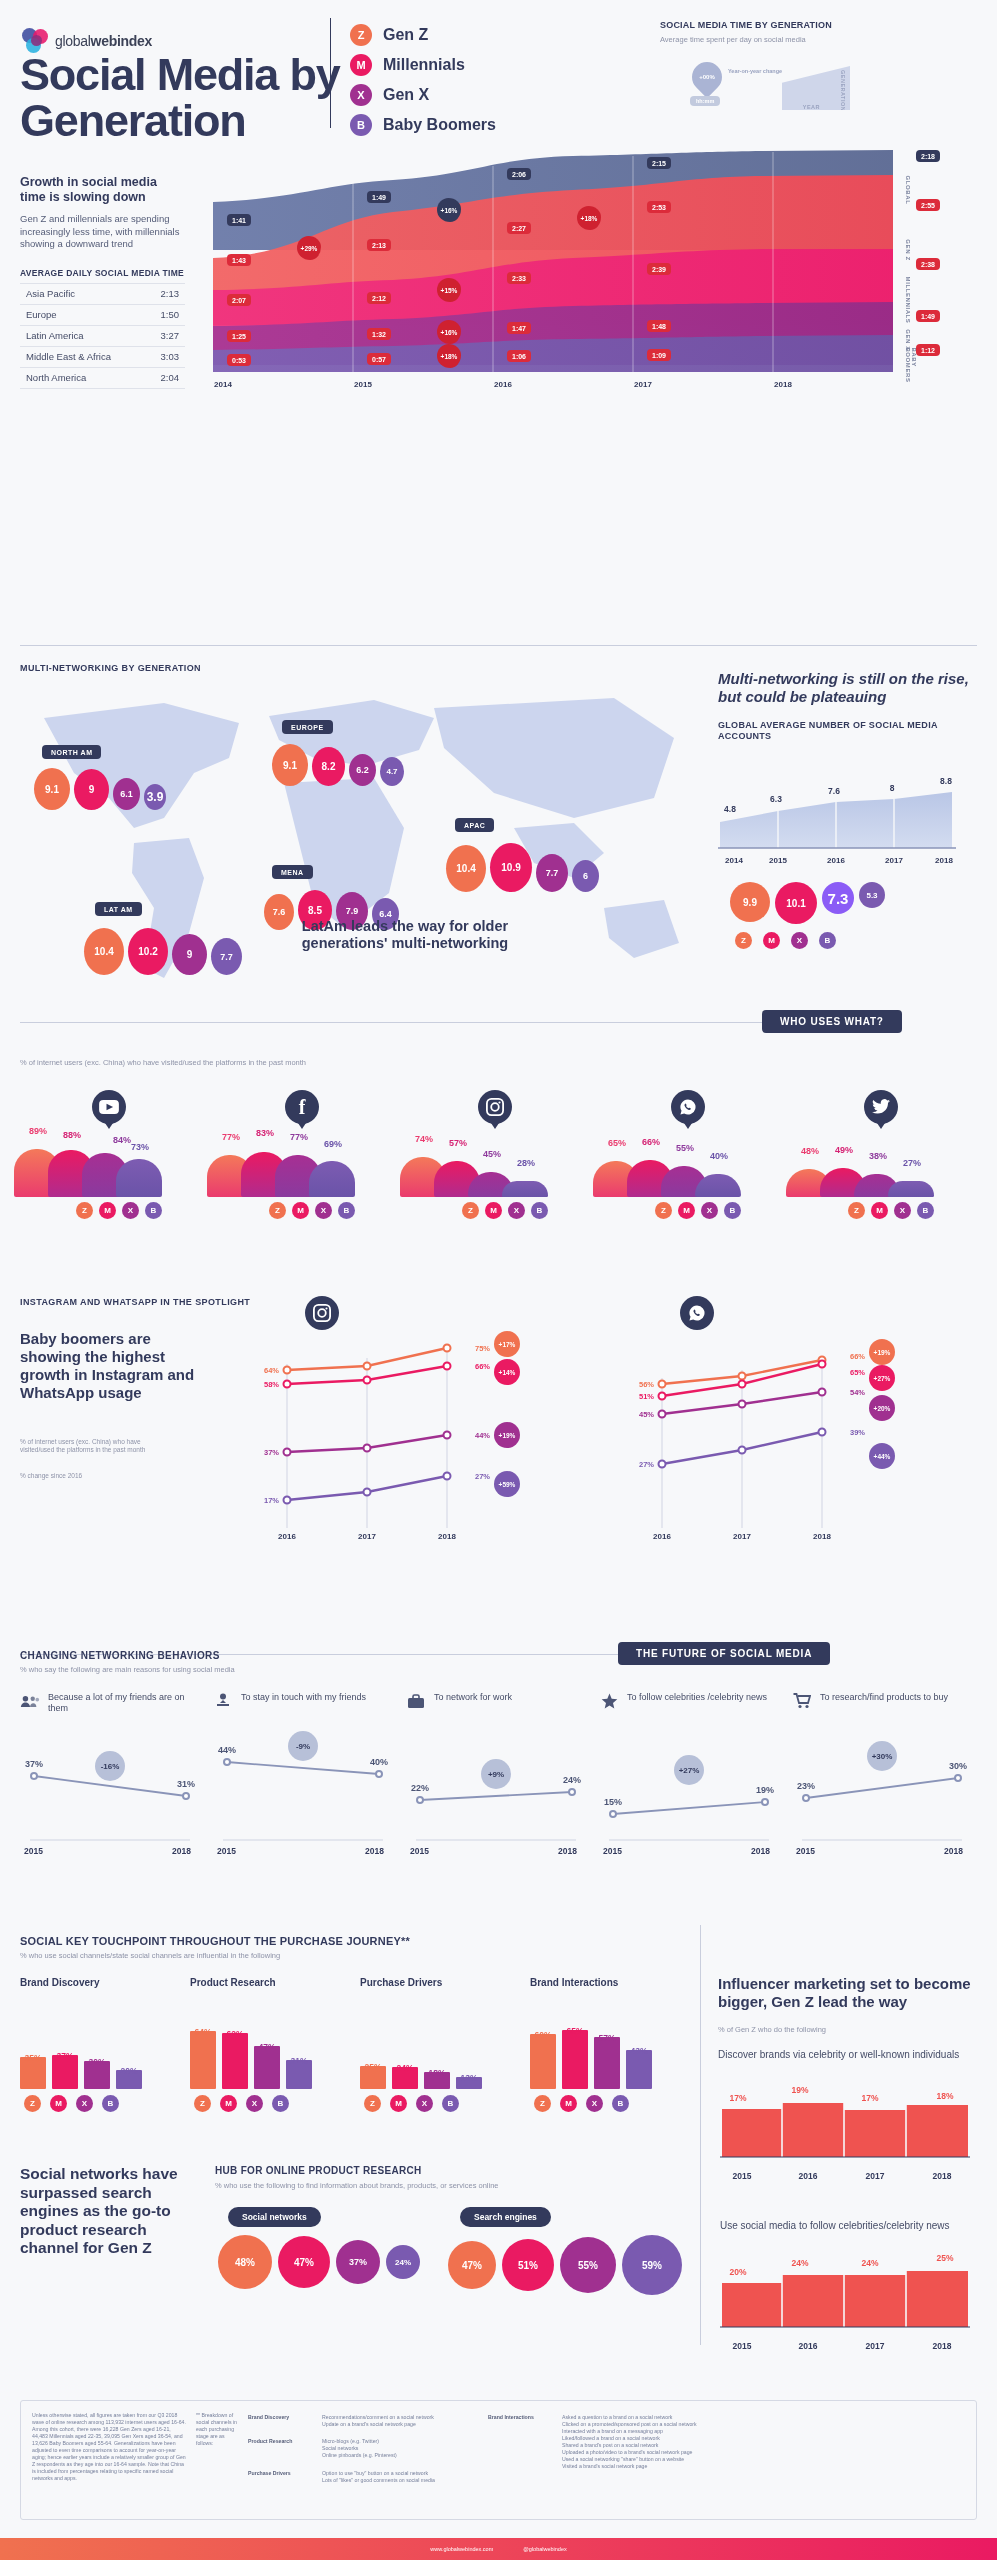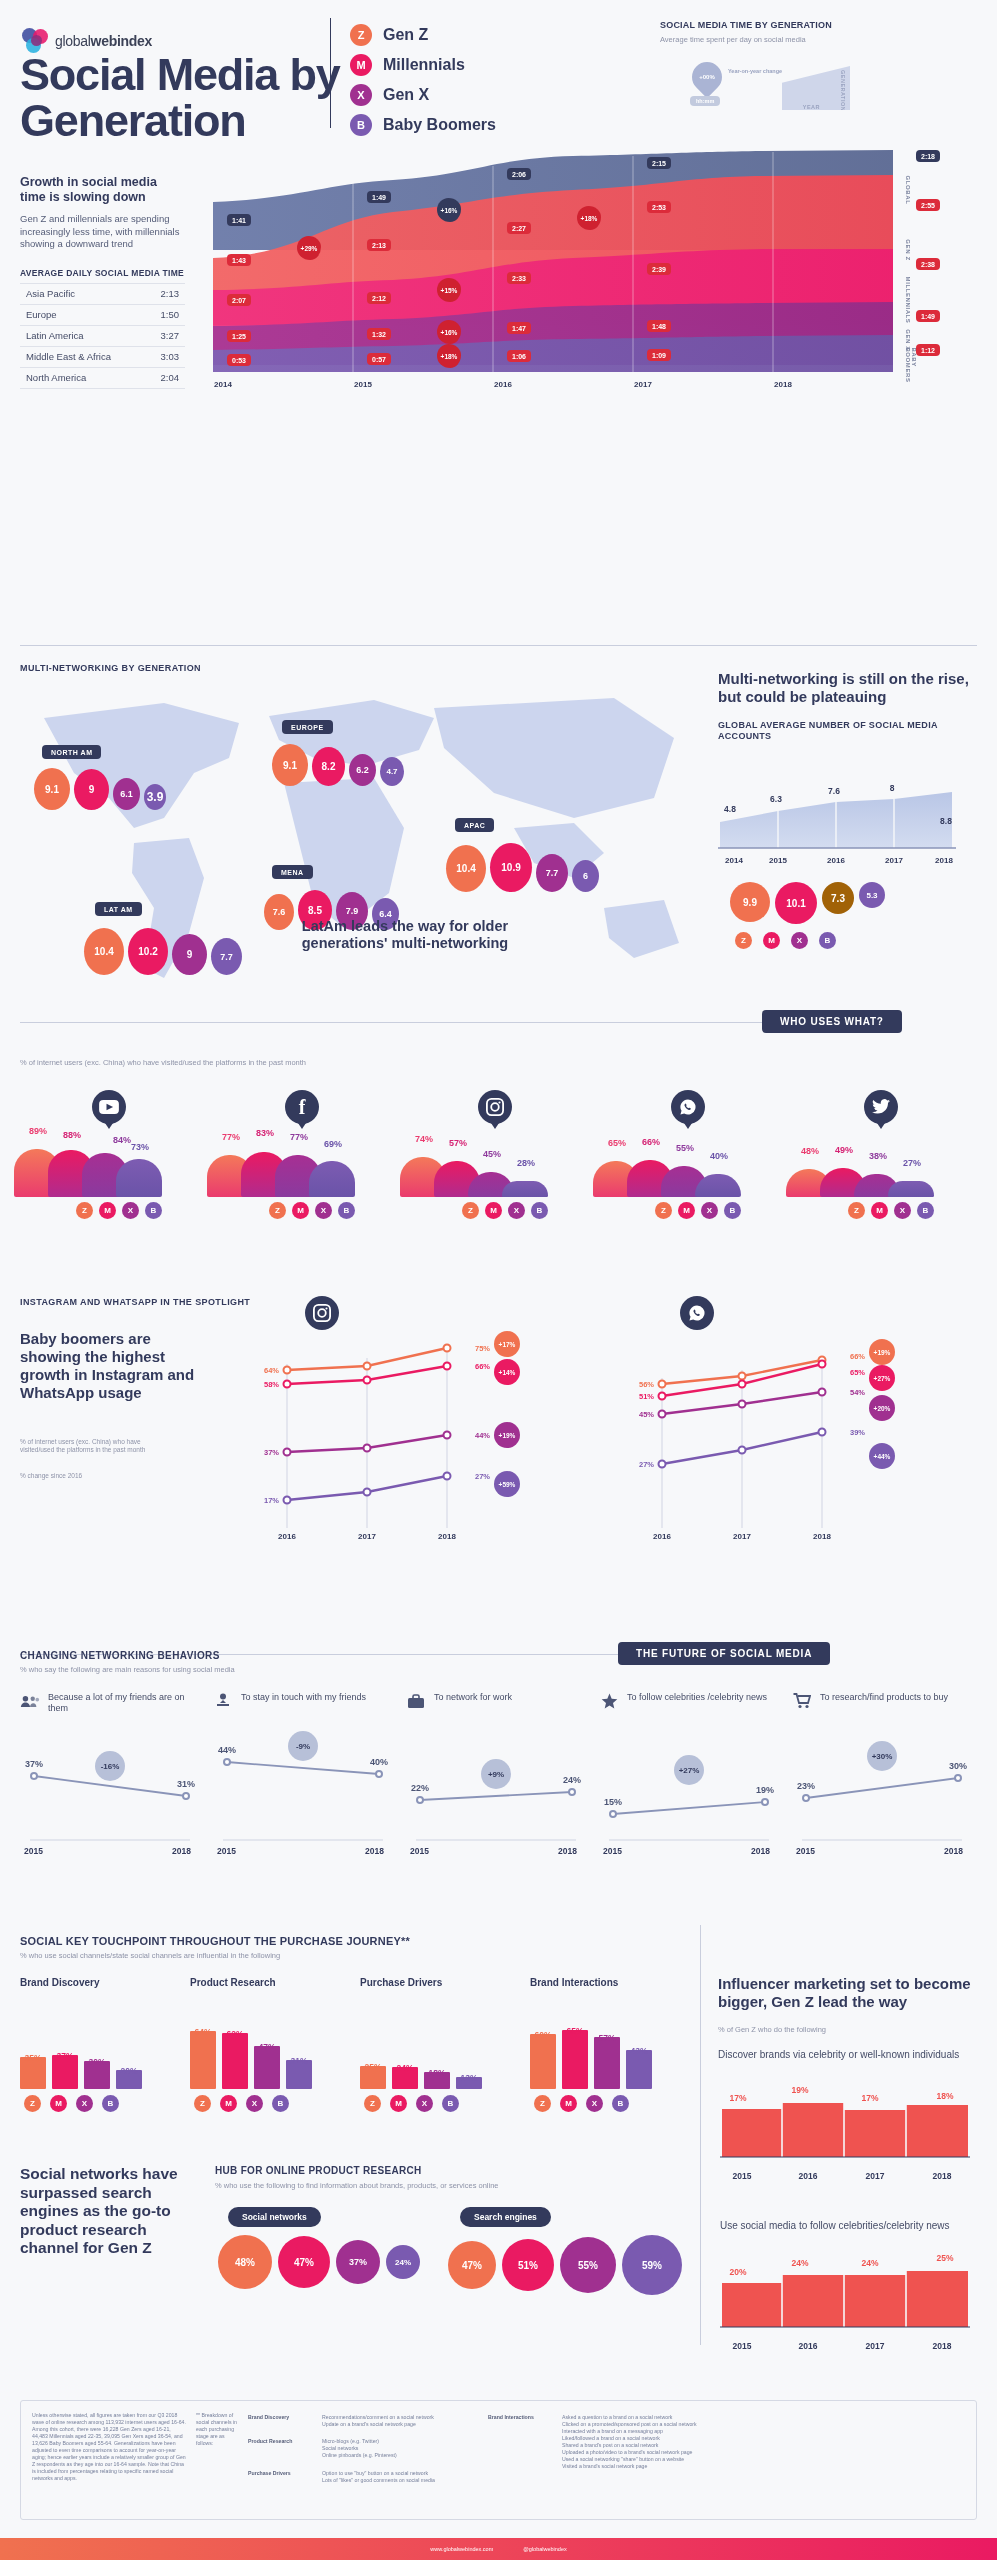--- a/index.html
+++ b/index.html
@@ -87,21 +87,21 @@
   
   .map-sec { position:absolute; left:0; top:660px; width:997px; height:350px;padding-left:32px; }
   .map-title { position:absolute; left:20px; top:3px; font-size:9px; font-weight:700; letter-spacing:.4px; }
   .mapbg { position:absolute; left:14px; top:18px; width:680px; height:320px; }
   .reg-tag { position:absolute; background:#333a5c; color:#fff; font-size:7px; font-weight:700;
     letter-spacing:.5px; padding:3.5px 9px; border-radius:4px; }
   .eg { position:absolute; display:flex; align-items:flex-end; gap:4px; }
   .el { border-radius:50%; display:flex;align-items:center;justify-content:center;
     color:#fff; font-weight:700; }
   .right-map { position:absolute; left:718px; top:10px; width:262px; }
-  .rm-h { font-size:15px; font-weight:700; line-height:18px; }
+  .rm-h { font-size:15px; font-weight:700; line-height:18px;font-style:italic; }
   .rm-sub { font-size:9px; font-weight:700; letter-spacing:.3px; margin-top:14px; line-height:11px; }
   .acct-chart { position:absolute; left:718px; top:122px; width:240px; height:90px; }
   .acct-lbl { position:absolute; font-size:8.5px; font-weight:700; color:#333a5c; transform:translateX(-50%); }
   .acct-yr { position:absolute; font-size:8px; font-weight:700; color:#333a5c; transform:translateX(-50%); top:74px;}
   .acct-bubbles { position:absolute; left:730px; top:222px; display:flex; align-items:flex-start; gap:5px;}
   .acct-keys { position:absolute; left:735px; top:272px; display:flex; gap:11px; }
   .kb { width:17px;height:17px;border-radius:50%; color:#fff;font-size:8px;font-weight:700;
     display:flex;align-items:center;justify-content:center;}
   .map-note { position:absolute; left:290px; top:258px; width:230px; font-size:14.5px;
     font-weight:700; line-height:17px; text-align:center; }
@@ -434,31 +434,31 @@
         <path d="M2,40 L60,29 L118,20 L176,17 L234,10 L234,66 L2,66 Z" fill="url(#accg)"></path>
         <line x1="60" y1="29" x2="60" y2="66" stroke="#f7f8fa" stroke-width="1.4"></line>
         <line x1="118" y1="20" x2="118" y2="66" stroke="#f7f8fa" stroke-width="1.4"></line>
         <line x1="176" y1="17" x2="176" y2="66" stroke="#f7f8fa" stroke-width="1.4"></line>
         <line x1="0" y1="66" x2="238" y2="66" stroke="#8a94b8" stroke-width="1.3"></line>
       </svg>
       <div class="acct-lbl" style="left:12px;top:22px;">4.8</div>
       <div class="acct-lbl" style="left:58px;top:12px;">6.3</div>
       <div class="acct-lbl" style="left:116px;top:4px;">7.6</div>
       <div class="acct-lbl" style="left:174px;top:1px;">8</div>
-      <div class="acct-lbl" style="left:228px;top:-6px;margin-top:40px;">8.8</div>
+      <div class="acct-lbl" style="left:228px;top:-6px;">8.8</div>
       <div class="acct-yr" style="left:16px;">2014</div>
       <div class="acct-yr" style="left:60px;">2015</div>
       <div class="acct-yr" style="left:118px;">2016</div>
       <div class="acct-yr" style="left:176px;">2017</div>
       <div class="acct-yr" style="left:226px;">2018</div>
     </div>
     <div class="acct-bubbles">
       <div class="el" style="width:40px;height:40px;background:#f0714f;font-size:10px;">9.9</div>
       <div class="el" style="width:42px;height:42px;background:#ea1a62;font-size:10px;">10.1</div>
-      <div class="el" style="width:32px;height:32px;background:#a16207;font-size:10px;">7.3</div>
+      <div class="el" style="width:32px;height:32px;background:#8b5cf6;font-size:15px;">7.3</div>
       <div class="el" style="width:26px;height:26px;background:#7a5ab0;font-size:8px;">5.3</div>
     </div>
     <div class="acct-keys">
       <div class="kb g-z">Z</div>
       <div class="kb g-m">M</div>
       <div class="kb g-x">X</div>
       <div class="kb g-b">B</div>
     </div>
   </div>
 

